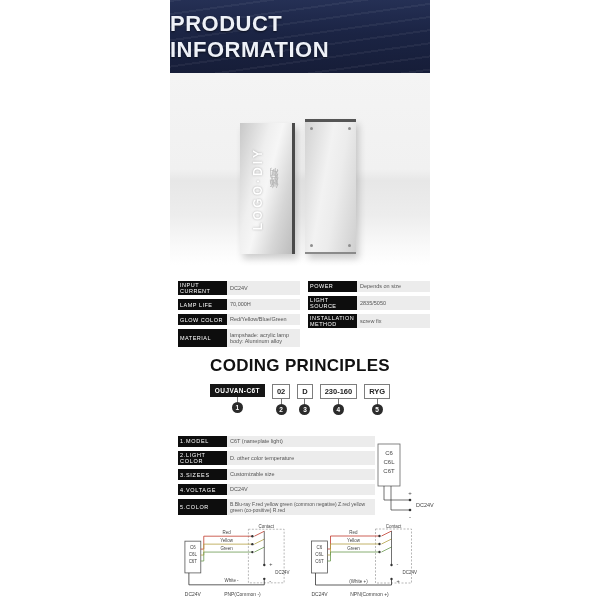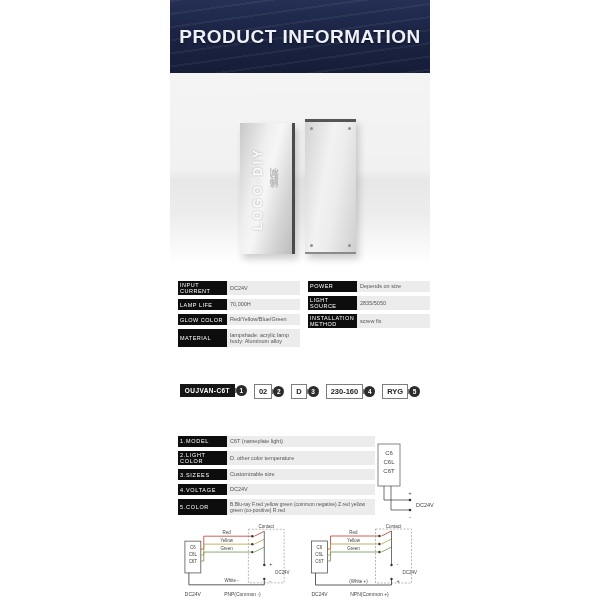--- a/index.html
+++ b/index.html
@@ -5,21 +5,21 @@
   html,body{margin:0;padding:0;background:#fff;}
   #canvas{position:relative;width:600px;height:600px;background:#ffffff;overflow:hidden;
           font-family:"Liberation Sans",sans-serif;}
 
   
   #header{position:absolute;left:170px;top:0;width:260px;height:73px;
           background:linear-gradient(180deg,#253055 0%,#1b2444 45%,#161d38 100%);
           display:flex;align-items:center;justify-content:center;overflow:hidden;}
   #header::after{content:"";position:absolute;inset:0;
           background:repeating-linear-gradient(172deg,rgba(255,255,255,0.05) 0 2px,transparent 2px 13px);}
-  .header-title{position:relative;z-index:2;color:#eef1f8;font-weight:bold;font-size:19px;
+  .header-title{position:relative;z-index:2;color:#eef1f8;font-weight:bold;font-size:22px;
           letter-spacing:0.5px;text-shadow:0 1px 2px rgba(0,0,0,0.6);}
 
   
   #photo{position:absolute;left:170px;top:73px;width:260px;height:192px;
          background:linear-gradient(180deg,#f4f4f4 0%,#f1f1f1 50%,#e7e7e7 56%,#ededed 74%,#f9f9f9 90%,#ffffff 100%);}
   .plate{position:absolute;box-shadow:3px 5px 7px rgba(0,0,0,0.18);}
   #plate-front{left:70px;top:50px;width:52px;height:131px;
          background:linear-gradient(105deg,#c8c8c8 0%,#efefef 35%,#f6f6f6 50%,#d6d6d6 75%,#bdbdbd 100%);
          border-right:3px solid #4a4a4a;display:flex;align-items:center;justify-content:center;gap:3px;}
   .v-en{writing-mode:vertical-rl;transform:rotate(180deg);font-weight:bold;font-size:12px;
@@ -39,21 +39,21 @@
   .spec-label{width:45px;background:#0d0d0d;color:#fff;font-size:5.5px;letter-spacing:0.5px;
          display:flex;align-items:center;padding:1px 2px;line-height:1.1;}
   .spec-value{flex:1;background:#ececec;color:#555;font-size:5.5px;display:flex;align-items:center;
          padding:1px 3px;line-height:1.15;}
 
   
   #coding-title{position:absolute;left:170px;top:356px;width:260px;text-align:center;
          font-size:17px;font-weight:bold;color:#111;letter-spacing:0.3px;}
   #code-row{position:absolute;left:170px;top:384px;width:260px;display:flex;
          justify-content:center;align-items:flex-start;gap:7px;}
-  .code-seg{display:flex;flex-direction:row;align-items:center;}
+  .code-seg{display:flex;flex-direction:column;align-items:center;}
   .code-box{font-weight:bold;display:flex;align-items:center;justify-content:center;height:13px;}
   .code-box.dark{background:#161616;color:#fff;font-size:6.5px;padding:0 5px;letter-spacing:0.4px;}
   .code-box.light{background:#fff;border:1px solid #7d7d7d;color:#222;font-size:7.5px;padding:0 4px;}
   .code-link{width:1px;height:5px;background:#777;}
   .code-num{width:11px;height:11px;border-radius:50%;background:#2b2b2b;color:#fff;
          font-size:6.5px;font-weight:bold;display:flex;align-items:center;justify-content:center;}
 
   
   #model-table{position:absolute;left:178px;top:436px;width:197px;display:flex;
          flex-direction:column;gap:4px;}
@@ -121,20 +121,21 @@
         <div class="spec-label">LIGHT SOURCE</div>
         <div class="spec-value">2835/5050</div>
       </div>
       <div class="spec-row" style="min-height:13px;">
         <div class="spec-label">INSTALLATION METHOD</div>
         <div class="spec-value">screw fix</div>
       </div>
     </div>
   </div>
 
+  <div id="coding-title">CODING PRINCIPLES</div>
 
   <div id="code-row">
     <div class="code-seg">
       <div class="code-box dark">OUJVAN-C6T</div>
       <div class="code-link"></div>
       <div class="code-num">1</div>
     </div>
     <div class="code-seg">
       <div class="code-box light">02</div>
       <div class="code-link"></div>

